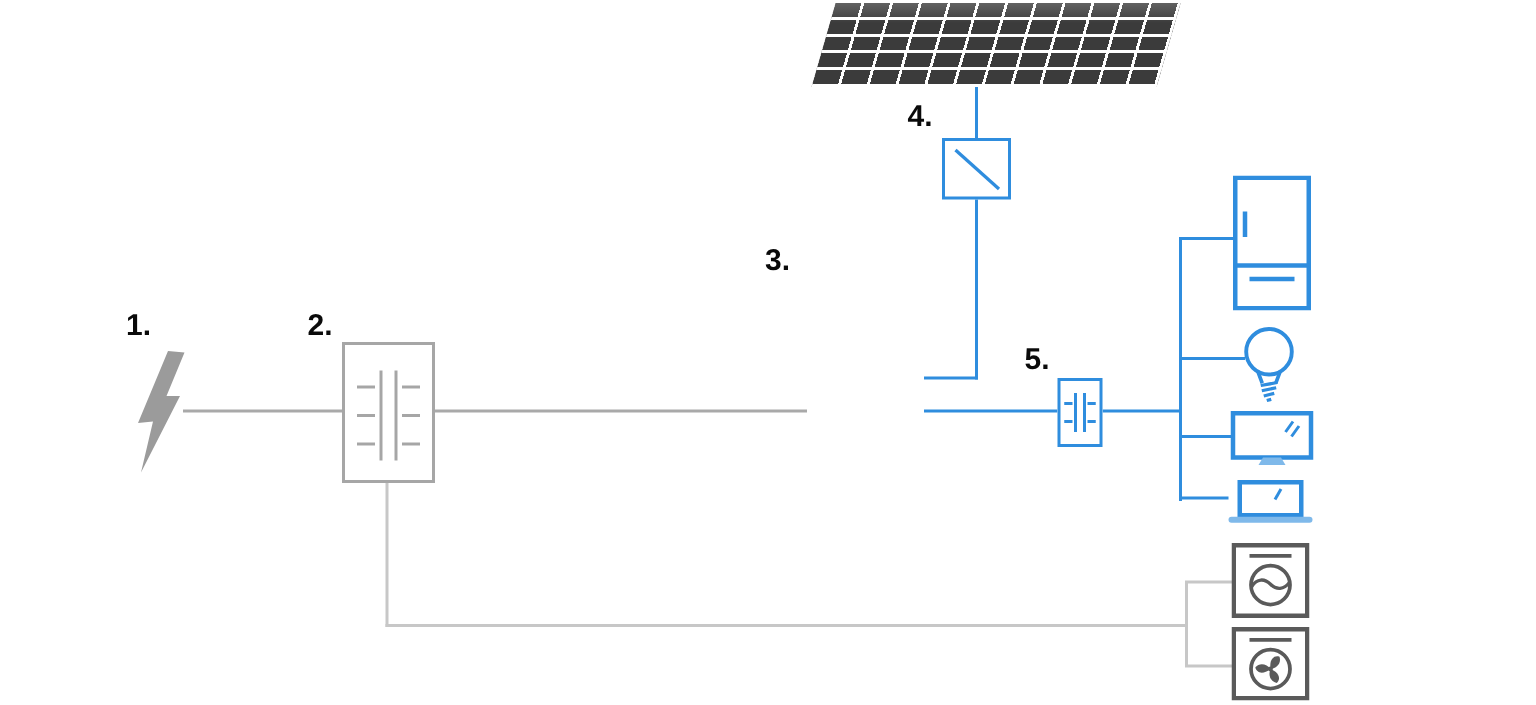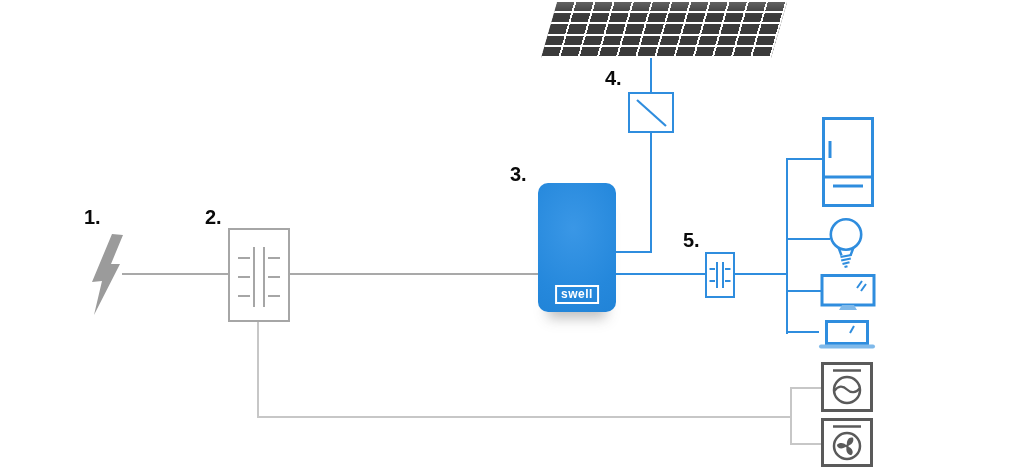--- a/index.html
+++ b/index.html
@@ -88,23 +88,20 @@
         <line x1="8" y1="28" x2="20" y2="28"></line>
           <line x1="8" y1="47" x2="20" y2="47"></line>
           <line x1="8" y1="66" x2="20" y2="66"></line>
         <line x1="38" y1="28" x2="50" y2="28"></line>
           <line x1="38" y1="47" x2="50" y2="47"></line>
           <line x1="38" y1="66" x2="50" y2="66"></line>
       </g>
     </svg>
   </div>
 
-  <div class="battery">
-    <div class="brand">swell</div>
-  </div>
 
   <div class="solar"></div>
 
   <div class="invbox">
     <svg class="blueic" style="left:0;top:0;" width="42" height="37" viewBox="0 0 42 37">
       <line x1="7" y1="6" x2="36" y2="32" stroke="currentColor" stroke-width="2.2"></line>
     </svg>
   </div>
 
   <div class="subbox">

